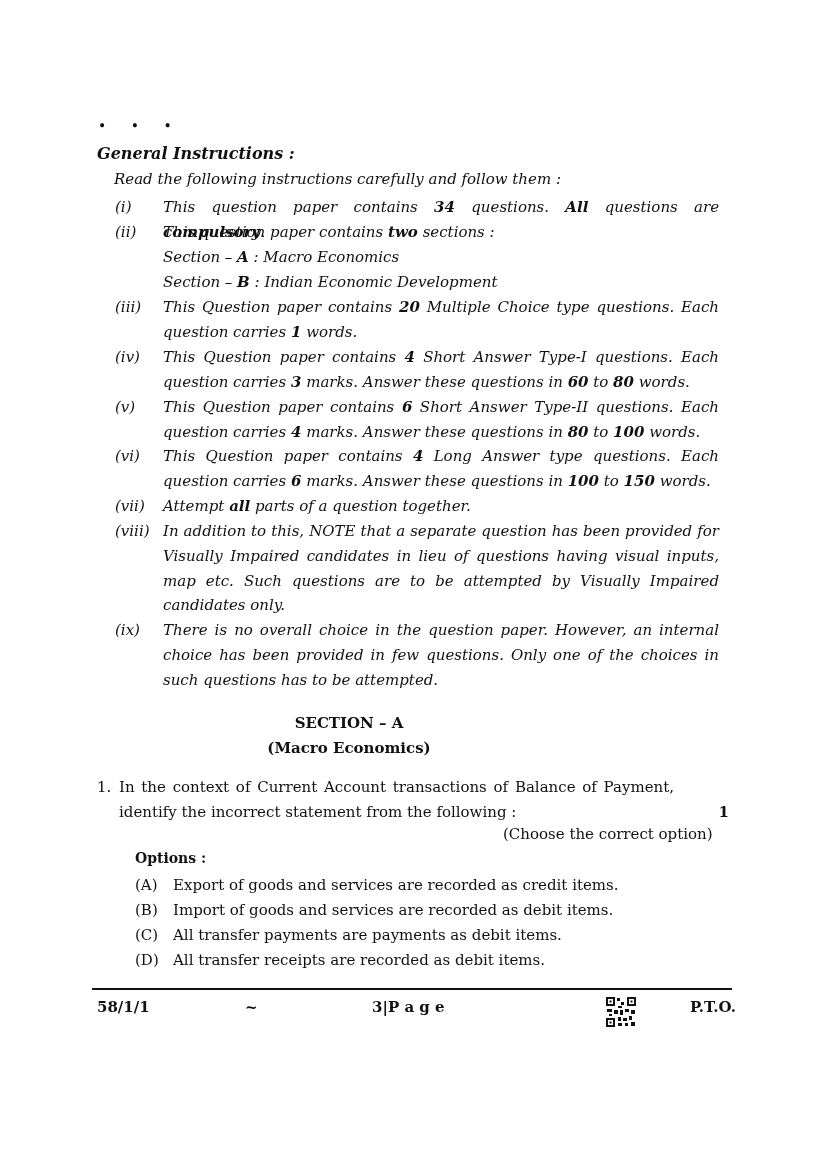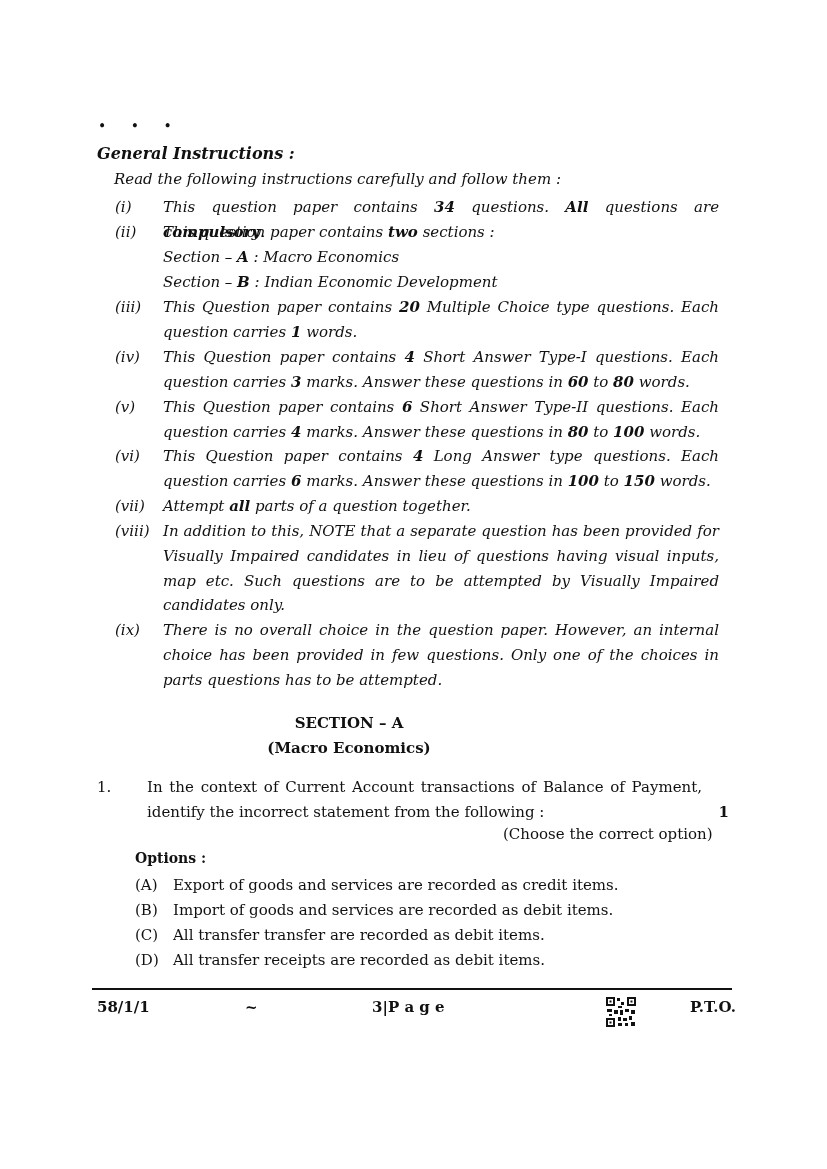--- a/index.html
+++ b/index.html
@@ -12,21 +12,21 @@
     .dots { position: absolute; left: 98px; top: 118px; font-size: 14px; letter-spacing: 10px; }
     .gi-title { position: absolute; left: 97px; top: 144px; font-size: 16px; font-weight: bold; font-style: italic; }
     .gi-lead { position: absolute; left: 114px; top: 170px; font-size: 15px; font-style: italic; }
     .instr { position: absolute; left: 97px; width: 622px; font-size: 15px; font-style: italic; line-height: 24.8px; }
     .instr .num { position: absolute; left: 18px; top: 0; }
     .instr .txt { margin-left: 66px; text-align: justify; text-align-last: left; }
     .instr b { font-weight: bold; font-style: italic; }
     .sec-head { position: absolute; left: 0; width: 698px; text-align: center; font-size: 15px; font-weight: bold; }
     .q { position: absolute; left: 97px; width: 632px; font-size: 15px; line-height: 25px; }
     .q .qnum { position: absolute; left: 0; top: 0; }
-    .q .qtxt { margin-left: 50px; width: 555px; text-align: justify; }
+    .q .qtxt { margin-left: 22px; width: 555px; text-align: justify; }
     .q .marks { position: absolute; right: 0; top: 25px; font-weight: bold; }
     .choose { position: absolute; left: 490px; top: 825px; font-size: 15px; margin-left: 13px; }
     .opts-title { position: absolute; left: 135px; top: 850px; font-size: 14px; font-weight: bold; }
     .opt { position: absolute; left: 135px; font-size: 15px; }
     .opt .ol { display: inline-block; width: 38px; }
     .footer-rule { position: absolute; left: 92px; top: 988px; width: 640px; height: 2px; background: #111; }
     .foot { position: absolute; top: 998px; font-size: 15px; font-weight: bold; }
     .qr { position: absolute; left: 605px; top: 996px; width: 32px; height: 32px; }
   </style>
 </head>
@@ -77,38 +77,38 @@
     <div class="txt">In addition to this, NOTE that a separate question has been provided for Visually Impaired candidates in lieu of questions having visual inputs, map etc. Such questions are to be attempted by Visually Impaired candidates only.</div>
   </div>
 
   <div class="instr" style="top:494px">
     <span class="num">(vii)</span>
     <div class="txt"><span>Attempt </span><b>all</b><span> parts of a question together.</span></div>
   </div>
 
   <div class="instr" style="top:618px">
     <span class="num">(ix)</span>
-    <div class="txt">There is no overall choice in the question paper. However, an internal choice has been provided in few questions. Only one of the choices in parts questions has to be attempted.</div>
+    <div class="txt">There is no overall choice in the question paper. However, an internal choice has been provided in few questions. Only one of the choices in such questions has to be attempted.</div>
   </div>
 
   <div class="sec-head" style="top:714px">SECTION – A</div>
   <div class="sec-head" style="top:739px">(Macro Economics)</div>
 
   <div class="q" style="top:775px">
     <span class="qnum">1.</span>
     <div class="qtxt">In the context of Current Account transactions of Balance of Payment, identify the incorrect statement from the following :</div>
     <span class="marks">1</span>
   </div>
 
   <div class="choose">(Choose the correct option)</div>
   <div class="opts-title">Options :</div>
 
   <div class="opt" style="top:876px"><span class="ol">(A)</span><span>Export of goods and services are recorded as credit items.</span></div>
   <div class="opt" style="top:901px"><span class="ol">(B)</span><span>Import of goods and services are recorded as debit items.</span></div>
-  <div class="opt" style="top:926px"><span class="ol">(C)</span><span>All transfer transfer are recorded as debit items.</span></div>
+  <div class="opt" style="top:926px"><span class="ol">(C)</span><span>All transfer payments are payments as debit items.</span></div>
   <div class="opt" style="top:951px"><span class="ol">(D)</span><span>All transfer receipts are recorded as debit items.</span></div>
 
   <div class="footer-rule"></div>
   <div class="foot" style="left:97px">58/1/1</div>
   <div class="foot" style="left:245px">~</div>
   <div class="foot" style="left:372px"><span>3</span><span>|</span><span>P a g e</span></div>
   <svg class="qr" viewBox="0 0 32 32">
     <rect x="0" y="0" width="32" height="32" fill="#fff"></rect>
     <rect x="1" y="1" width="9" height="9" fill="#111"></rect>
       <rect x="3" y="3" width="5" height="5" fill="#fff"></rect>

